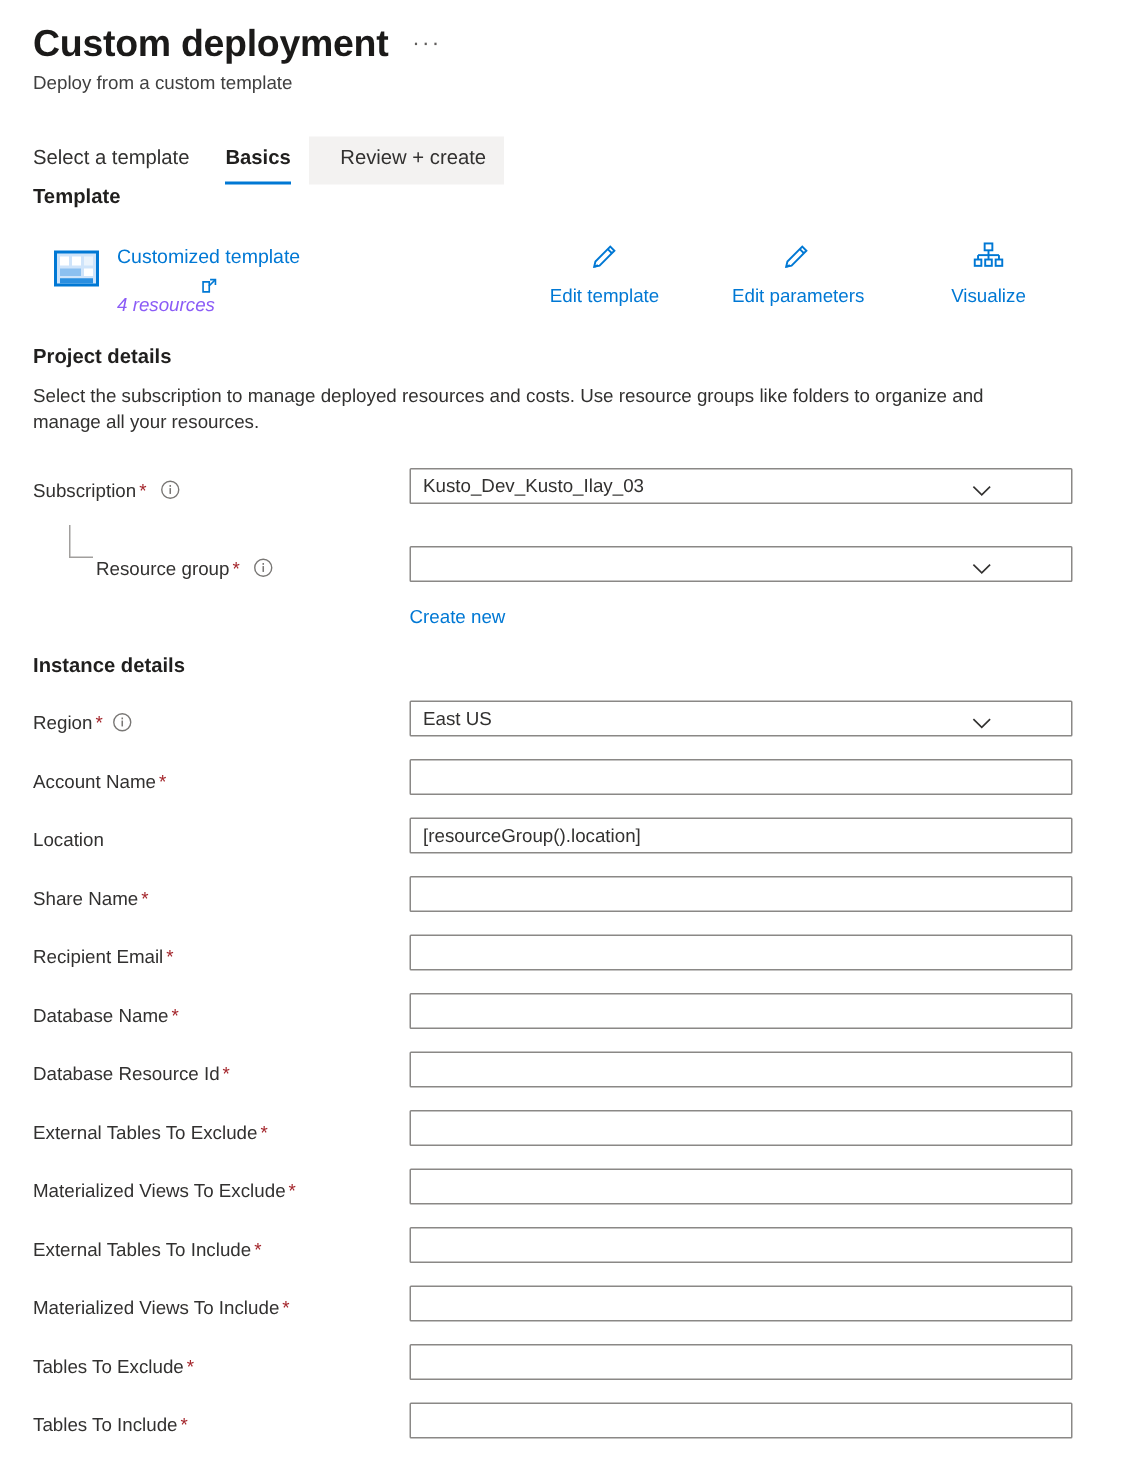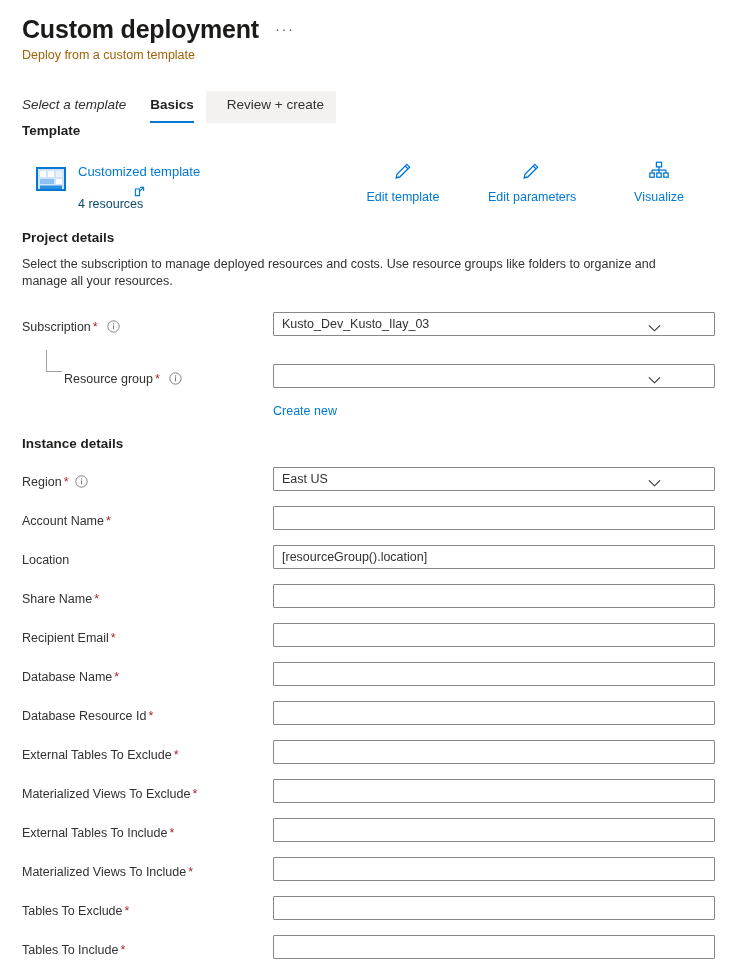--- a/index.html
+++ b/index.html
@@ -28,42 +28,42 @@
     margin-left: 16px;
     margin-top: 10px;
     font-size: 15px;
     color: #605e5c;
     letter-spacing: 1.5px;
     line-height: 10px;
     cursor: pointer;
   }
   .subtitle {
     font-size: 12.5px;
-    color: #a16207;
+    color: #404040;
     margin-top: 3px;
     line-height: 16px;
   }
 
   
   .tabs {
     display: flex;
     align-items: stretch;
     margin: 28px 0 0 22px;
     height: 32px;
   }
   .tab {
     font-size: 13.5px;
     color: #323130;
     padding: 4px 12px 8px 12px;
     cursor: pointer;
     position: relative;
     white-space: nowrap;
     line-height: 20px;
   }
-  .tab.first { padding-left: 0; font-style: italic; }
+  .tab.first { padding-left: 0; }
   .tab.active { font-weight: 700; color: #201f1e; }
   .tab.active::after {
     content: "";
     position: absolute;
     left: 12px; right: 12px; bottom: 0;
     height: 2.5px;
     background: #0078d4;
   }
   .tab.hovered { background: #f3f2f1; padding-left: 21px; }
 
@@ -102,23 +102,24 @@
     cursor: pointer;
     line-height: 17px;
     display: inline-flex;
     align-items: center;
     gap: 4px;
     flex-direction: column;
   }
   .ext-icon { width: 11px; height: 11px; display: inline-block; }
   .tmpl-sub {
     font-size: 12.5px;
-    color: #0c4a6e;
+    color: #8b5cf6;
     line-height: 17px;
     margin-top: 1px;
+    font-style: italic;
   }
 
   .template-actions {
     position: absolute;
     left: 360px; top: 4px;
     display: flex;
     gap: 42px;
   }
   .action {
     width: 86px;

